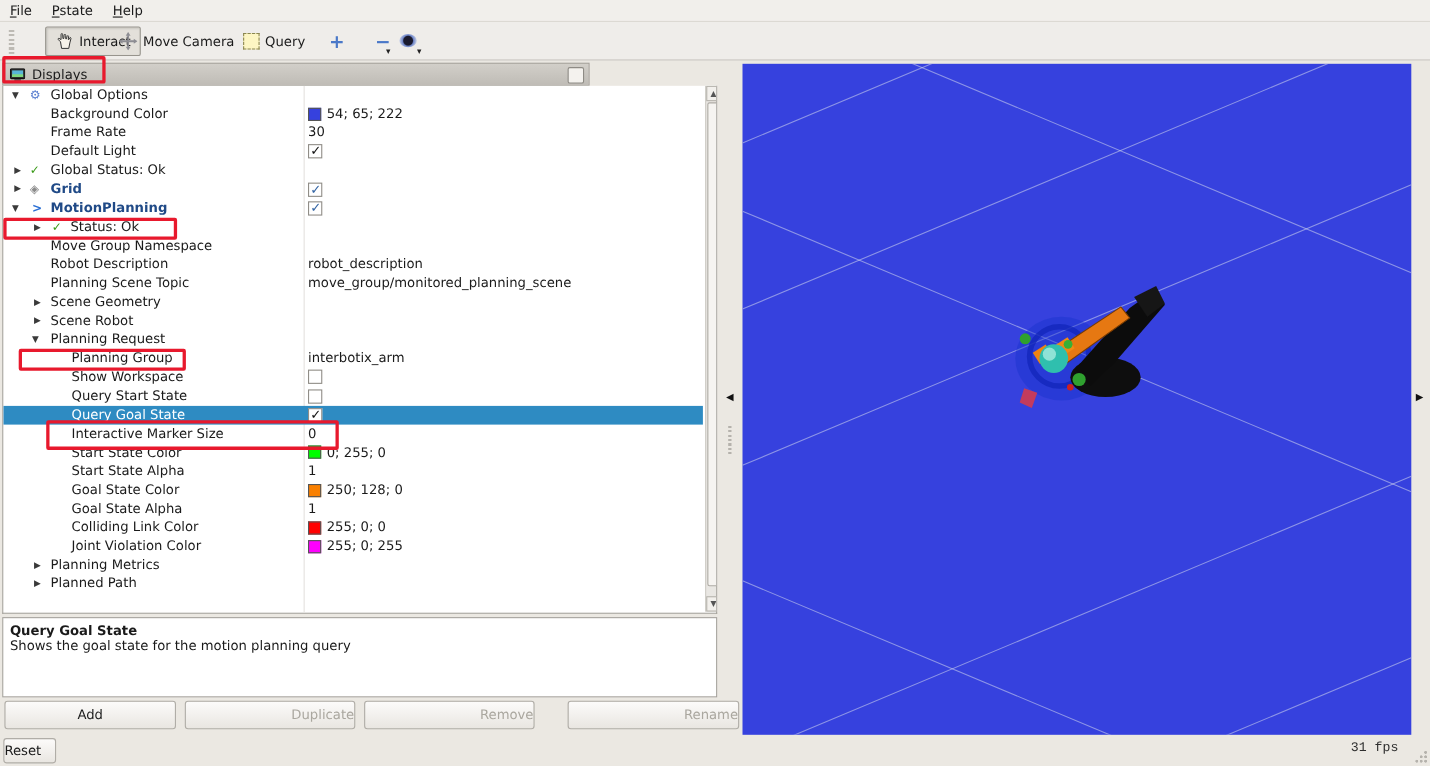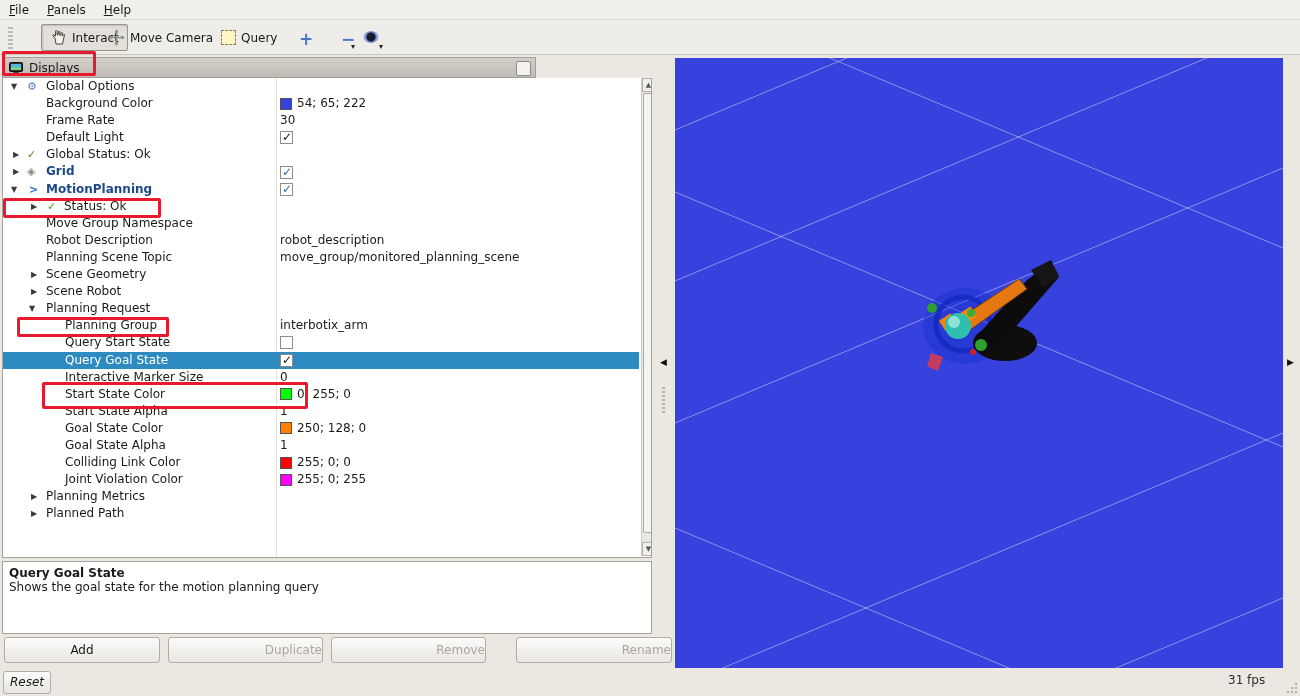--- a/index.html
+++ b/index.html
@@ -61,48 +61,48 @@
   
   .desc { position:absolute; left:2px; top:561px; width:650px; height:73px;
     background:#ffffff; border:1px solid #a5a29c; padding:4px 6px; }
   .desc .title { font-weight:bold; }
   .btnrow { position:absolute; left:0px; top:637px; width:654px; height:27px; }
   .pbtn { position:absolute; top:0; height:26px; border:1px solid #b0ada7; border-radius:3px;
     background:linear-gradient(#fcfbfa,#e9e6e1); text-align:center; line-height:24px; }
   .pbtn.disabled { color:#aaa79f;text-align:right; }
   .reset-btn { position:absolute; left:3px; top:671px; width:48px; height:23px;
     border:1px solid #b0ada7; border-radius:3px; background:linear-gradient(#fcfbfa,#e9e6e1);
-    text-align:center; line-height:21px;font-style:italic; }
+    line-height:21px; }
   
   .splitter-l { position:absolute; left:652px; top:57px; width:23px; height:611px; }
   .split-dots { position:absolute; left:10px; top:330px; width:3px; height:26px;
     background:repeating-linear-gradient(to bottom,#b5b2ac 0 2px,transparent 2px 4px); }
   .split-arrow { position:absolute; font-size:9px; color:#111; }
   .view3d { position:absolute; left:675px; top:58px; width:608px; height:610px;
     background:#3641de; overflow:hidden; }
   .strip-r { position:absolute; left:1283px; top:57px; width:17px; height:611px; }
-  .fps { position:absolute; left:1228px; top:673px; color:#2e2e2e; }
+  .fps { position:absolute; left:1228px; top:673px; color:#2e2e2e;font-family:Liberation Mono, monospace; }
   .grip { position:absolute; right:2px; bottom:2px; width:12px; height:12px;
     background:
       radial-gradient(circle at 10px 10px,#b5b2ac 1px,transparent 1.6px),
       radial-gradient(circle at 6px 10px,#b5b2ac 1px,transparent 1.6px),
       radial-gradient(circle at 10px 6px,#b5b2ac 1px,transparent 1.6px),
       radial-gradient(circle at 2px 10px,#b5b2ac 1px,transparent 1.6px),
       radial-gradient(circle at 6px 6px,#b5b2ac 1px,transparent 1.6px),
       radial-gradient(circle at 10px 2px,#b5b2ac 1px,transparent 1.6px); }
   
   .anno { position:absolute; border:3px solid #e8192d; border-radius:2px;
     pointer-events:none; z-index:50; }
 </style>
 </head>
 <body>
 
 <div class="menubar">
   <div class="menu-item"><span class="mn">F</span><span>ile</span></div>
-  <div class="menu-item"><span class="mn">P</span><span>anels</span></div>
+  <div class="menu-item"><span class="mn">P</span><span>state</span></div>
   <div class="menu-item"><span class="mn">H</span><span>elp</span></div>
 </div>
 
 <div class="toolbar">
   <div class="tb-handle"></div>
   <div class="tb-btn pressed" style="left:41px;">
     <svg class="hand-icon" viewBox="0 0 17 17">
       <path d="M6 15 L5 9 L3 7 Q2.5 6 3.5 5.8 L5.5 7 L5.5 2.5 Q5.5 1.5 6.3 1.5 Q7 1.5 7 2.5 L7.2 6 L8 6 L8.3 3 Q8.4 2.2 9.1 2.3 Q9.8 2.4 9.8 3.2 L9.7 6.2 L10.4 6.3 L11 4 Q11.2 3.3 11.9 3.5 Q12.5 3.7 12.4 4.4 L12 6.8 L12.6 7 L13.3 5.5 Q13.6 4.9 14.2 5.2 Q14.7 5.5 14.5 6.1 L13.5 10 L12.5 15 Z" fill="#f7f3ea" stroke="#333" stroke-width="0.9"></path>
     </svg>
     <span>Interact</span>
@@ -239,20 +239,26 @@
     <span class="tlabel" style="left:43px;">Planning Request</span>
   </div>
 
   <div class="trow">
     <span class="tlabel" style="left:62px;">Planning Group</span>
     <div class="tval">
         <span>interbotix_arm</span>
       </div>
   </div>
 
+  <div class="trow">
+    <span class="tlabel" style="left:62px;">Show Workspace</span>
+    <div class="tval">
+        <span class="cb"></span>
+      </div>
+  </div>
 
   <div class="trow">
     <span class="tlabel" style="left:62px;">Query Start State</span>
     <div class="tval">
         <span class="cb"></span>
       </div>
   </div>
 
   <div class="trow sel">
     <span class="tlabel" style="left:62px;">Query Goal State</span>

